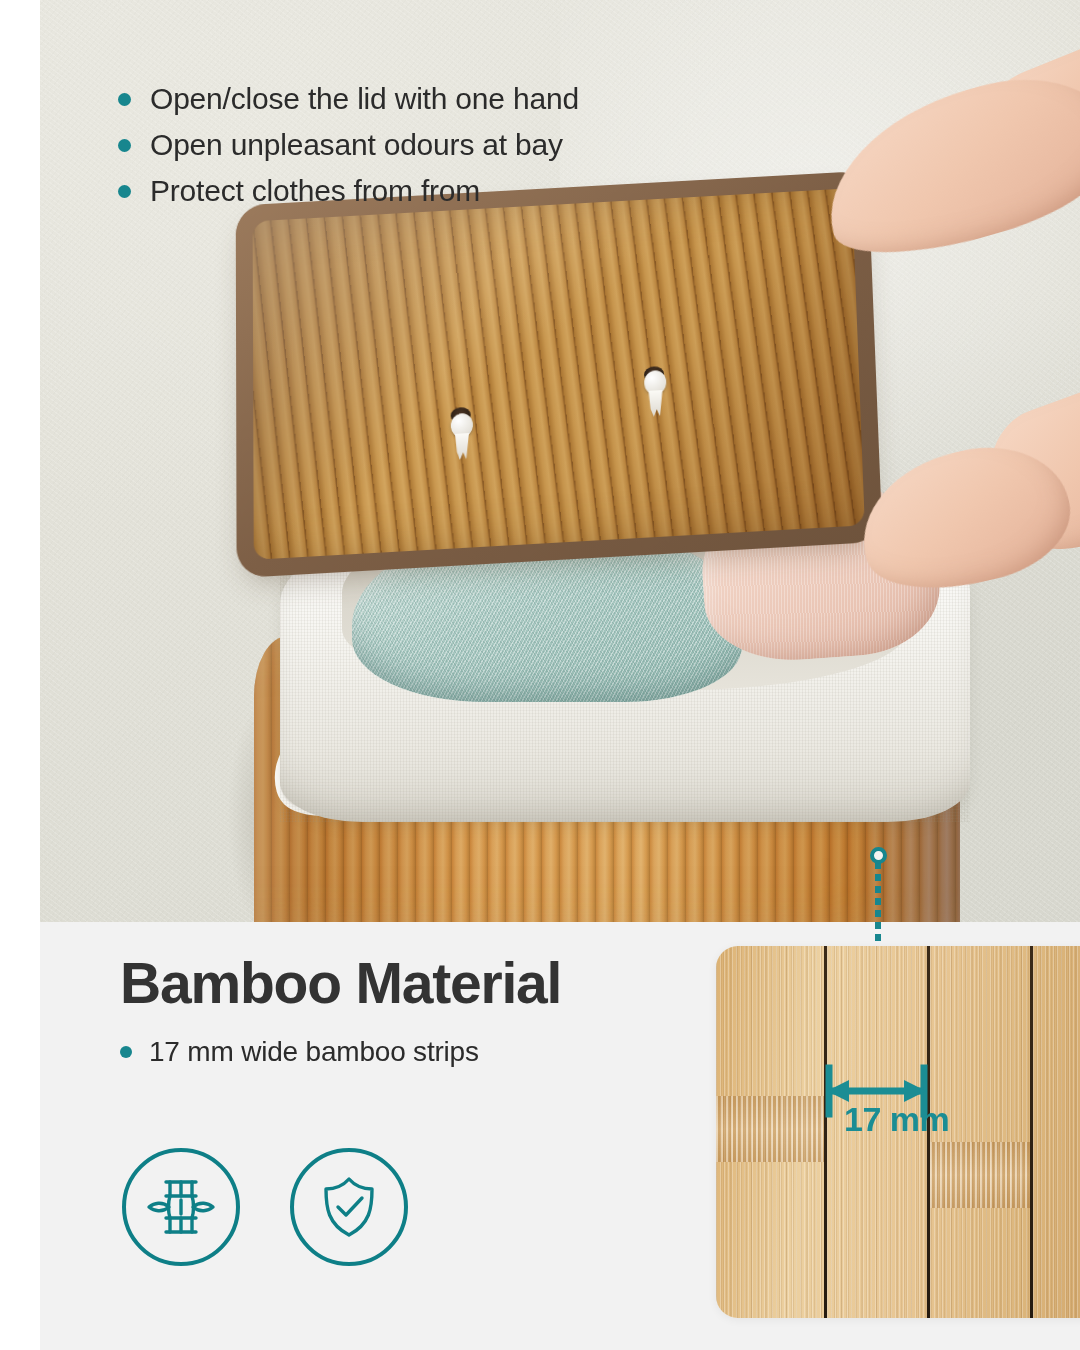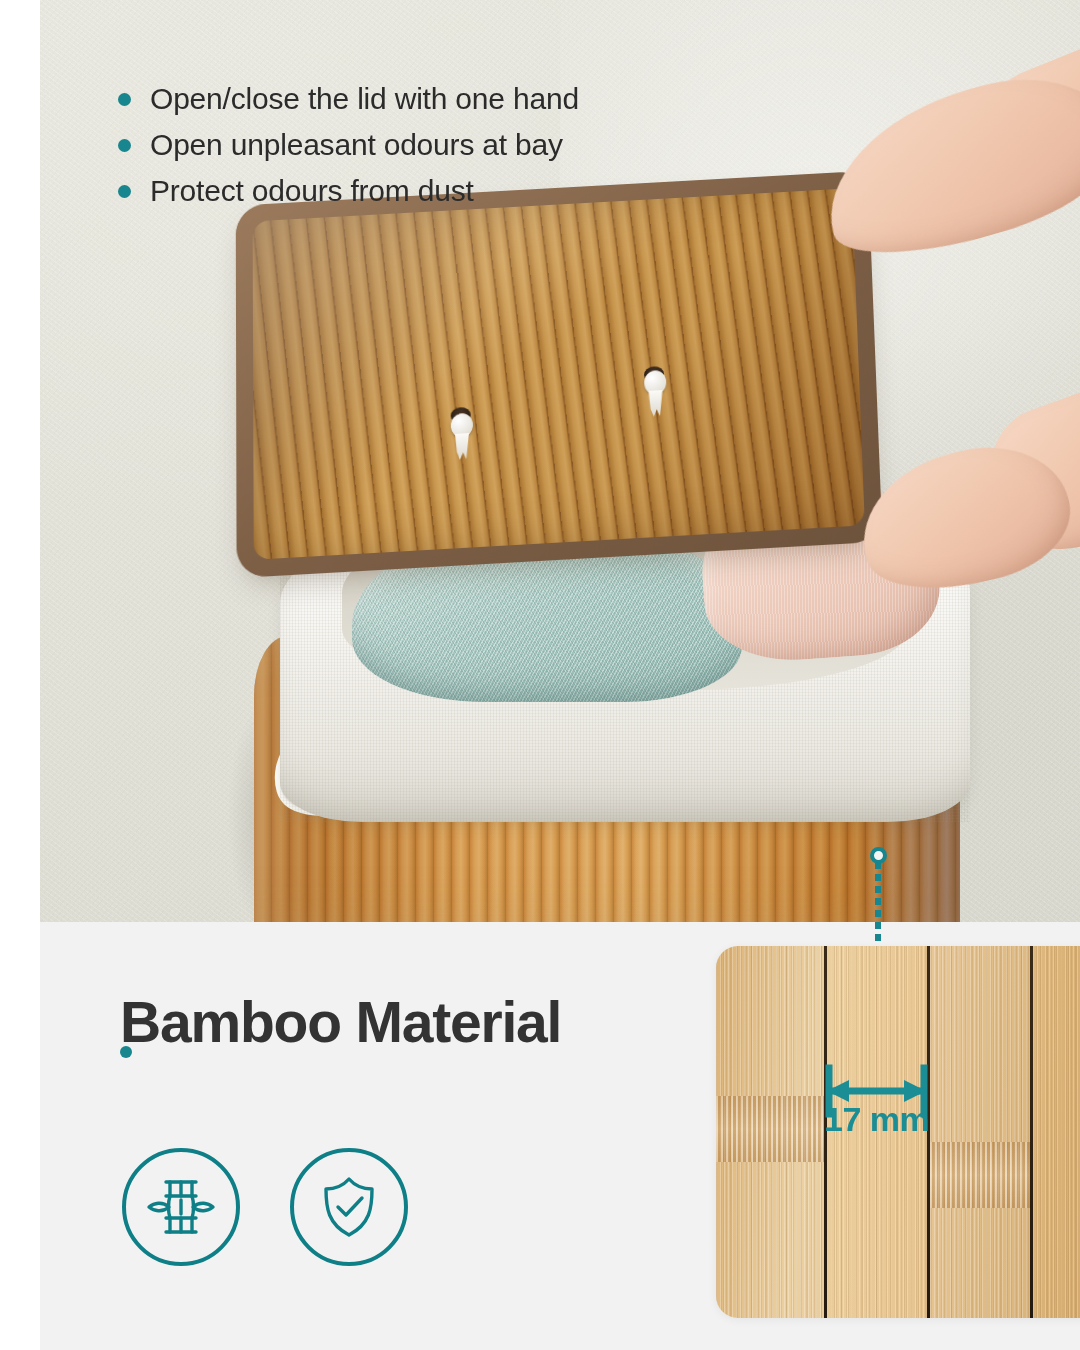--- a/index.html
+++ b/index.html
@@ -249,21 +249,21 @@
     background-size: 6px 12px; background-repeat: repeat-y;
   }
 
   
   .bottom {
     position: absolute; left: 0; top: 922px;
     width: 1080px; height: 428px;
     background: #f2f2f2;
   }
   .heading {
-    position: absolute; left: 80px; top: 989px;
+    position: absolute; left: 80px; top: 950px;
     font-size: 57px; font-weight: 700; color: #333333;
     letter-spacing: -1.2px; z-index: 45;
   }
   .bullets-bot { position: absolute; left: 80px; top: 1030px; z-index: 45; }
   .bb-row { display:flex; align-items:center; height: 44px; }
   .bb-dot { width:12px; height:12px; border-radius:50%; background:#17868e; margin-right:17px; flex:0 0 auto;}
   .bb-txt { font-size: 28px; color:#2b2b2b; white-space:nowrap; letter-spacing:-.2px;}
 
   
   .icons { position:absolute; left:82px; top:1148px; display:flex; gap:50px; z-index:45;}
@@ -298,21 +298,21 @@
     position:absolute; height:66px;
     background:
       repeating-linear-gradient(90deg, rgba(255,255,255,.40) 0 2px, rgba(150,100,45,.25) 2px 5px),
       linear-gradient(180deg, rgba(180,125,55,.30), rgba(235,200,150,.45), rgba(180,125,55,.30));
     filter: blur(.4px);
   }
   .dim {
     position:absolute; z-index:6;
   }
   .dim-label {
-    position:absolute; left:784px; top:1100px; z-index:47;
+    position:absolute; left:804px; top:1100px; z-index:47;
     font-size:34px; font-weight:700; color:#1b8d94; letter-spacing:-.5px;
   }
 </style>
 </head>
 <body>
 
 <div id="stage">
 
   <div class="photo">
     <div class="wall-tex"></div>
@@ -371,35 +371,36 @@
       <div class="b-row">
         <span class="b-dot"></span>
         <span class="b-txt">Open/close the lid with one hand</span>
       </div>
       <div class="b-row">
         <span class="b-dot"></span>
         <span class="b-txt">Open unpleasant odours at bay</span>
       </div>
       <div class="b-row">
         <span class="b-dot"></span>
-        <span class="b-txt">Protect odours from dust</span>
+        <span class="b-txt">Protect clothes from from</span>
       </div>
     </div>
   </div>
 
   <div class="marker-dot"></div>
   <div class="dotted-line"></div>
 
   <div class="bottom"></div>
 
   <div class="heading">Bamboo Material</div>
 
   <div class="bullets-bot">
     <div class="bb-row">
       <span class="bb-dot"></span>
+      <span class="bb-txt">17 mm wide bamboo strips</span>
     </div>
   </div>
 
   <div class="icons">
     <div class="icon-circle">
       <svg width="74" height="74" viewBox="0 0 74 74" fill="none" stroke="#0e7f87" stroke-width="3.4" stroke-linecap="round" stroke-linejoin="round">
         <path d="M22 12 H52 M22 26 H52 M22 48 H52 M22 62 H52"></path>
         <path d="M26 12 V26 M37 12 V26 M48 12 V26"></path>
         <path d="M26 48 V62 M37 48 V62 M48 48 V62"></path>
         <path d="M26 26 C24 32 24 42 26 48 M48 26 C50 32 50 42 48 48"></path>

